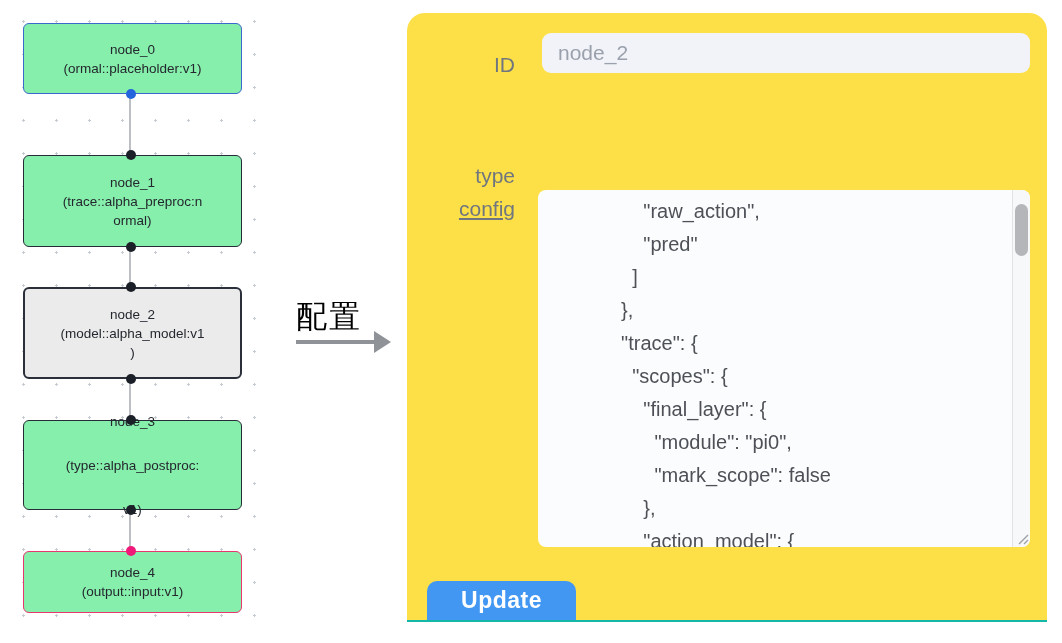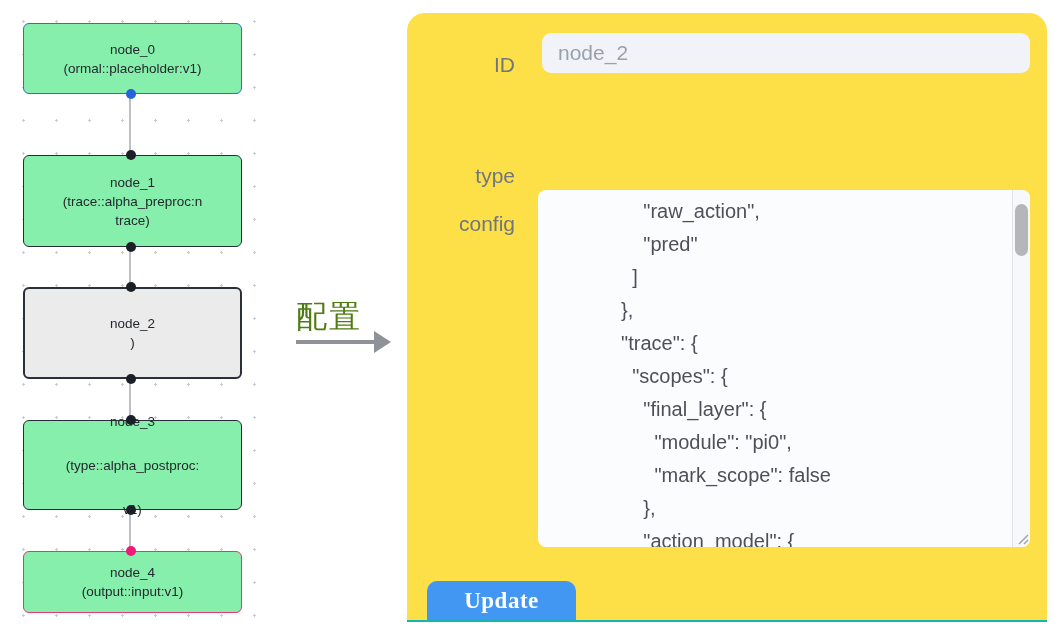--- a/index.html
+++ b/index.html
@@ -32,40 +32,40 @@
   .port{
     position:absolute;left:126px;width:10px;height:10px;border-radius:50%;
     background:#1b1f27;z-index:3;
   }
   .port.blue{background:#2465dd;}
   .port.pink{background:#f0197a;}
 
   
   #caption{
     position:absolute;left:296px;top:296px;z-index:2;
-    font-size:31px;color:#4d7c0f;letter-spacing:2px;
+    font-size:31px;color:#000000;letter-spacing:2px;
   }
   #arrow-line{position:absolute;left:296px;top:340px;width:80px;height:4px;background:#8f9296;z-index:2;}
   #arrow-head{
     position:absolute;left:374px;top:331px;width:0;height:0;z-index:2;
     border-left:17px solid #8f9296;border-top:11px solid transparent;border-bottom:11px solid transparent;
   }
 
   
   #panel{
     position:absolute;left:407px;top:13px;width:640px;height:607px;z-index:4;
     background:#fde047;border-radius:18px 18px 0 0;border-bottom:2px solid #14b8a6;
   }
   .field-label{
     position:absolute;left:13px;width:95px;text-align:right;
     font-size:21px;line-height:24px;color:#70767f;
   }
   #label-id{top:40px;}
   #label-type{top:119px;margin-top:32px;}
-  #label-config{top:199px;}
+  #label-config{top:184px;text-decoration:underline;}
   .text-input{
     position:absolute;left:135px;width:488px;height:40px;box-sizing:border-box;
     background:#f1f3f8;border:none;outline:none;border-radius:9px;
     padding:0 16px;font-size:21px;color:#9aa1ac;
     font-family:"Liberation Sans",sans-serif;
   }
   #input-id{top:20px;}
   #input-type{top:99px;}
   #config-box{
     position:absolute;left:131px;top:177px;width:492px;height:357px;
@@ -82,45 +82,46 @@
   }
   #config-scroll-thumb{
     position:absolute;right:2px;top:14px;width:13px;height:52px;
     border-radius:6.5px;background:#b4b6b9;
   }
   #resize-grip{position:absolute;right:1px;bottom:2px;}
   #update-button{
     position:absolute;left:20px;top:568px;width:149px;height:39px;
     background:#4297f3;border:none;border-radius:10px 10px 0 0;
     color:#ffffff;font-size:23px;font-weight:bold;letter-spacing:0.5px;
-    font-family:Liberation Serif, serif;cursor:pointer;
+    font-family:Liberation Sans, sans-serif;cursor:pointer;
   }
 </style>
 </head>
 <body>
 
 <div class="dotgrid" id="grid-left"></div>
 <div class="dotgrid" id="grid-right"></div>
 
 <div class="edge" style="top:94px;height:61px;"></div>
 <div class="edge" style="top:247px;height:40px;"></div>
 <div class="edge" style="top:379px;height:41px;"></div>
 <div class="edge" style="top:510px;height:41px;"></div>
 
 <div class="node" id="node-0">
   <div>node_0</div>
   <div>(ormal::placeholder:v1)</div>
 </div>
 <div class="node" id="node-1">
   <div>node_1</div>
   <div>(trace::alpha_preproc:n</div>
-  <div>trace)</div>
+  <div>ormal)</div>
 </div>
 <div class="node" id="node-2">
   <div>node_2</div>
+  <div>(model::alpha_model:v1</div>
   <div>)</div>
 </div>
 <div class="node" id="node-3">
   <div>node_3</div>
   <div>(type::alpha_postproc:</div>
   <div>v1)</div>
 </div>
 <div class="node" id="node-4">
   <div>node_4</div>
   <div>(output::input:v1)</div>

